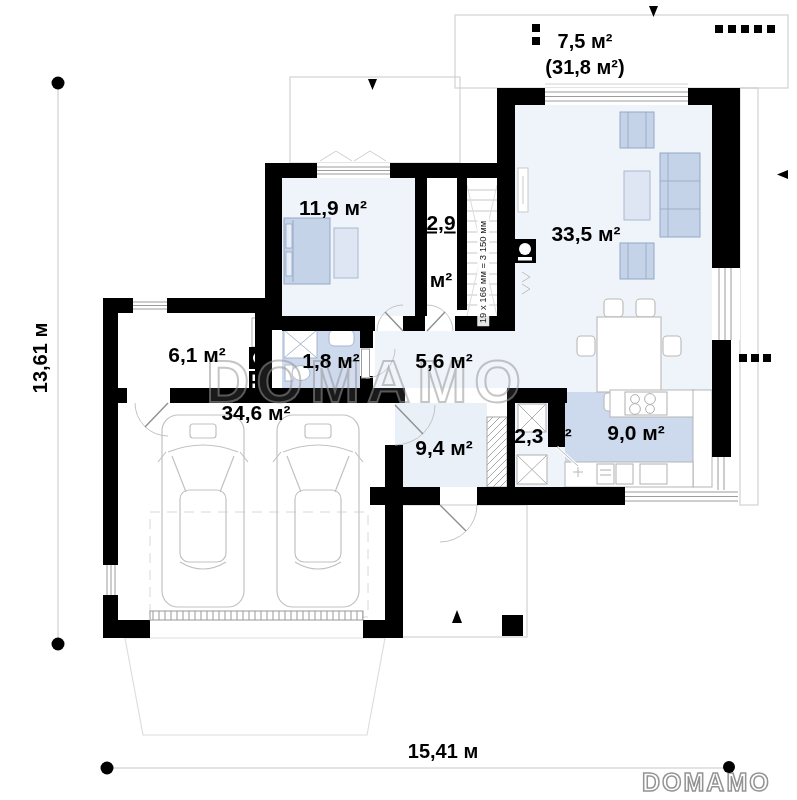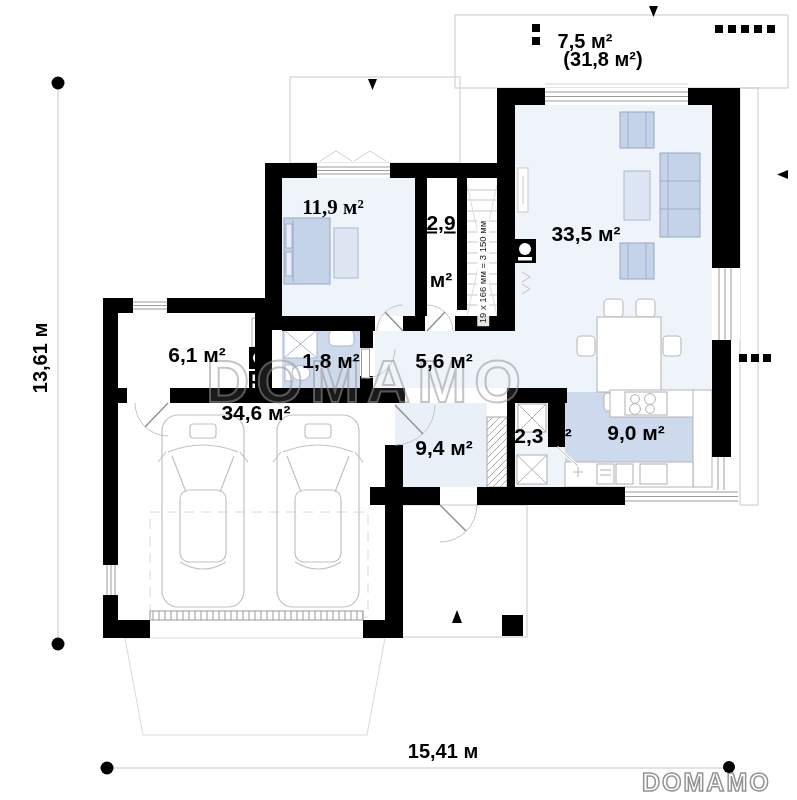--- a/index.html
+++ b/index.html
@@ -342,22 +342,22 @@
   </g>
   <g>
     <line x1="107" y1="768" x2="733" y2="768" stroke="#c7c7c7" stroke-width="1"></line>
     <circle cx="107" cy="768" r="6.5" fill="#000"></circle>
   </g>
 </svg>
 
 <div class="watermark">DOMAMO</div>
 
 <div class="lbl terrace" style="left:585px;top:41px;">7,5 м²</div>
-<div class="lbl terrace" style="left:585px;top:59px;margin-left:18px;">(31,8 м²)</div>
-<div class="lbl" style="left:333px;top:207px;font-family:Liberation Serif, serif;">11,9 м²</div>
+<div class="lbl terrace" style="left:585px;top:67px;">(31,8 м²)</div>
+<div class="lbl" style="left:333px;top:207px;">11,9 м²</div>
 <div class="lbl" style="left:441px;top:222px;text-decoration:underline;">2,9</div>
 <div class="lbl" style="left:441px;top:250px;margin-top:29px;">м²</div>
 <div class="lbl" style="left:586px;top:233px;">33,5 м²</div>
 <div class="lbl" style="left:197px;top:354px;">6,1 м²</div>
 <div class="lbl" style="left:331px;top:360px;">1,8 м²</div>
 <div class="lbl" style="left:444px;top:360px;">5,6 м²</div>
 <div class="lbl" style="left:256px;top:412px;">34,6 м²</div>
 <div class="lbl" style="left:444px;top:447px;">9,4 м²</div>
 <div class="lbl" style="left:543px;top:435px;">2,3 м²</div>
 <div class="lbl" style="left:636px;top:432px;">9,0 м²</div>

